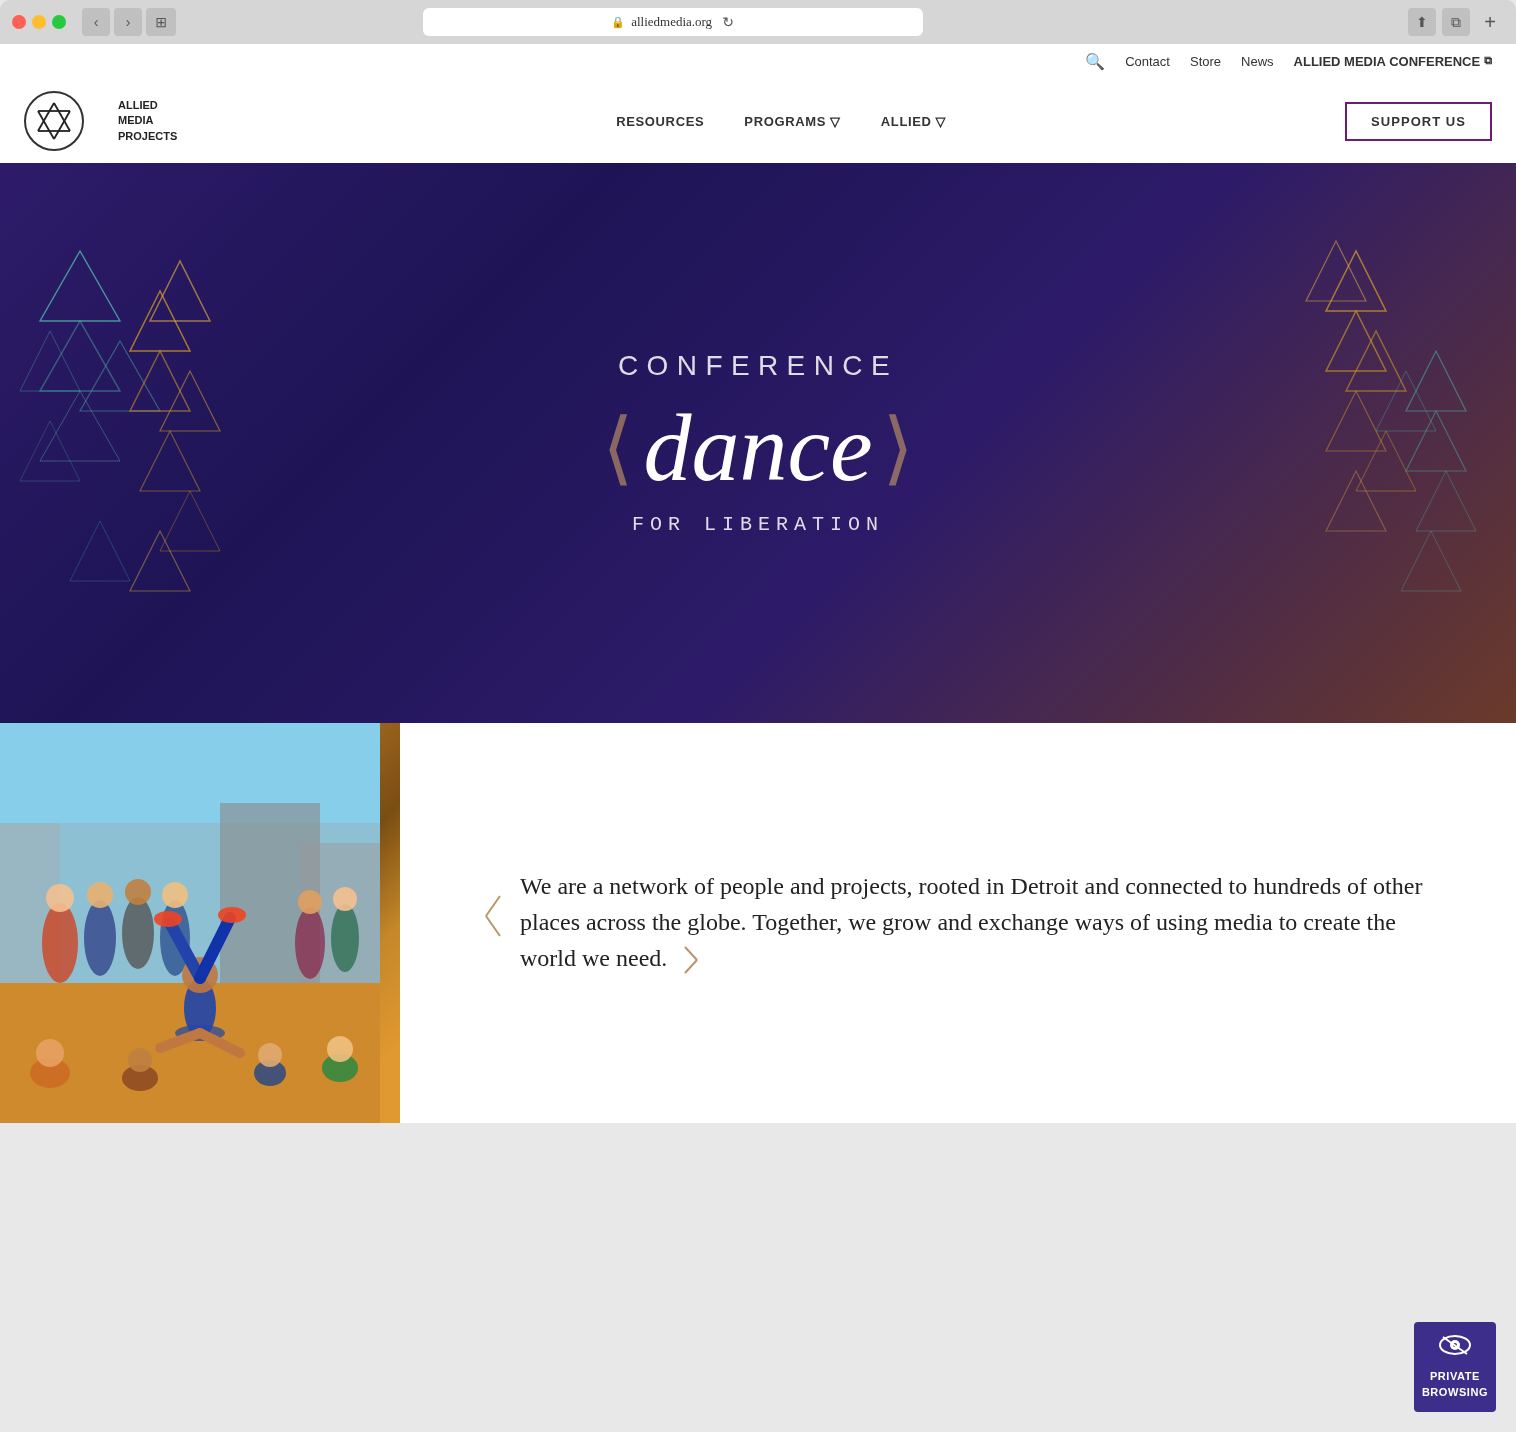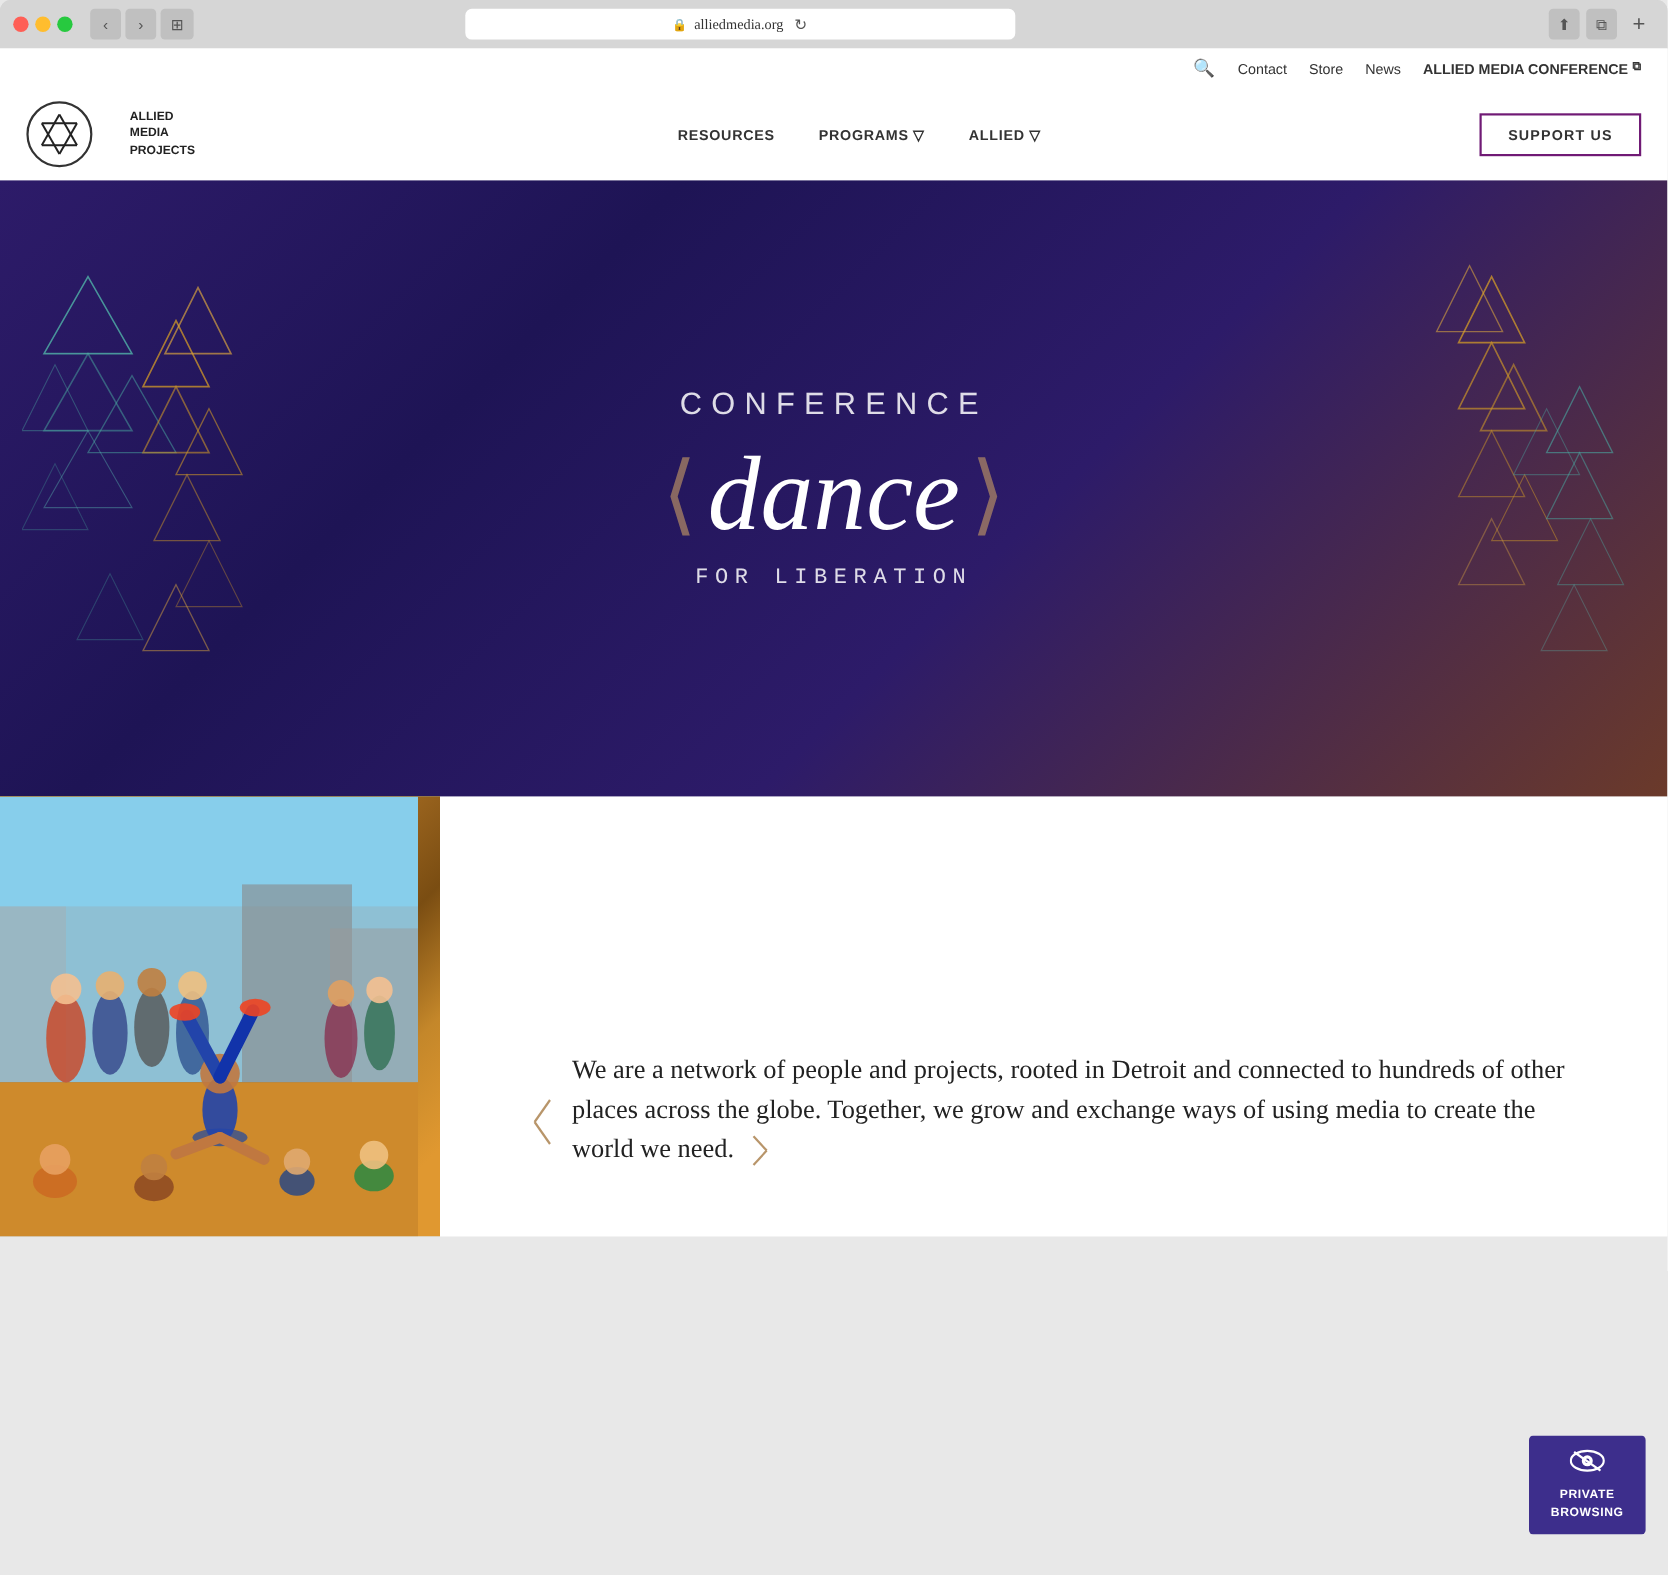--- a/index.html
+++ b/index.html
@@ -240,46 +240,46 @@
       display: flex;
       align-items: center;
       justify-content: center;
       position: relative;
     }
 
     .content-text {
       padding: 60px 60px 60px 80px;
       flex: 1;
       display: flex;
-      align-items: flex-end;
+      align-items: center;
       gap: 16px;
     }
     .content-bracket {
       color: #b8956a;
       font-size: 48px;
       font-weight: 100;
       line-height: 1;
       margin-top: 4px;
       flex-shrink: 0;
     }
     .content-body {
       font-family: Georgia, serif;
       font-size: 24px;
       line-height: 1.5;
       color: #222;
     }
 
     
     .private-badge {
       position: fixed;
-      bottom: 37px;
+      bottom: 20px;
       right: 20px;
       background: #3d2e8c;
       color: white;
-      padding: 12px 20px;
+      padding: 12px 8px;
       border-radius: 4px;
       text-align: center;
       font-family: Arial, sans-serif;
       font-size: 11px;
       font-weight: bold;
       letter-spacing: 0.05em;
       line-height: 1.4;
       z-index: 100;
     }
     .eye-icon {

